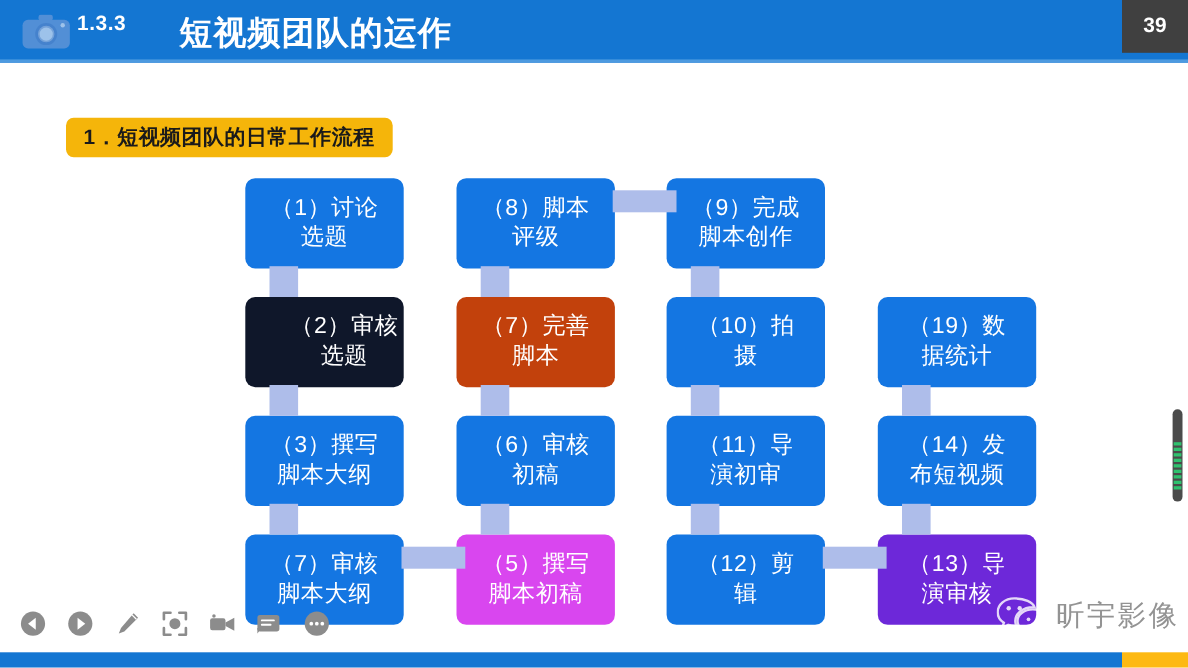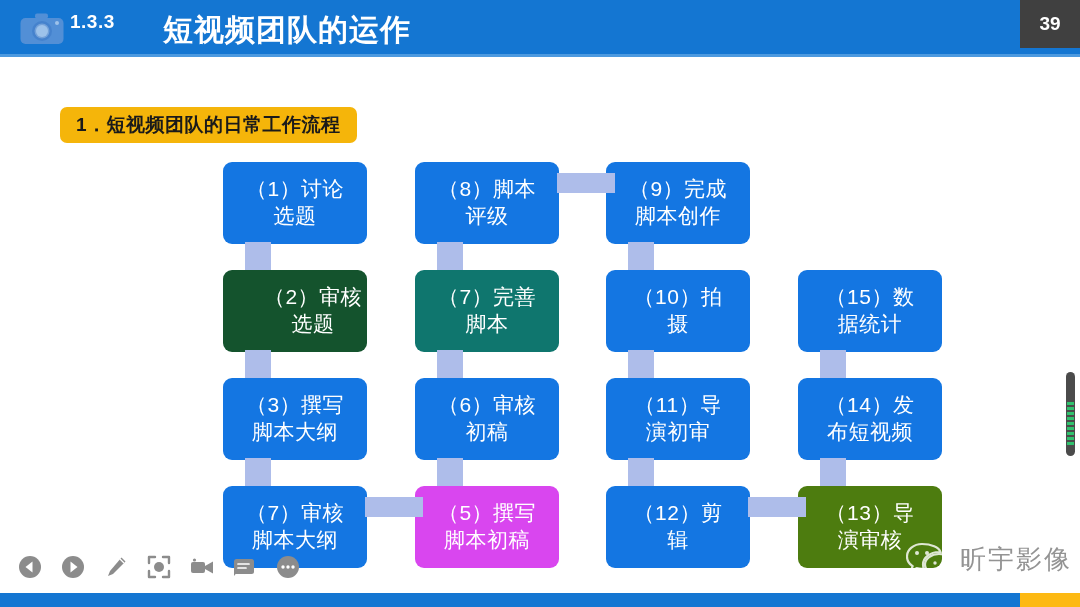--- a/index.html
+++ b/index.html
@@ -205,21 +205,21 @@
 
 <div id="section-label">1．短视频团队的日常工作流程</div>
 
 <div id="flow">
     <div class="node" style="left: 223px; top: 162px; background: rgb(20, 118, 226);">
       <div>
         <span>（1）讨论</span>
         <span>选题</span>
       </div>
     </div>
-    <div class="node" style="left: 223px; top: 270px; background: #14532d; padding-left: 40px;">
+    <div class="node" style="left: 223px; top: 270px; background: #0f172a; padding-left: 40px;">
       <div>
         <span>（2）审核</span>
         <span>选题</span>
       </div>
     </div>
     <div class="node" style="left: 223px; top: 378px; background: rgb(20, 118, 226);">
       <div>
         <span>（3）撰写</span>
         <span>脚本大纲</span>
       </div>
@@ -229,21 +229,21 @@
         <span>（7）审核</span>
         <span>脚本大纲</span>
       </div>
     </div>
     <div class="node" style="left: 415px; top: 162px; background: rgb(20, 118, 226);">
       <div>
         <span>（8）脚本</span>
         <span>评级</span>
       </div>
     </div>
-    <div class="node" style="left: 415px; top: 270px; background: #0f766e;">
+    <div class="node" style="left: 415px; top: 270px; background: #c2410c;">
       <div>
         <span>（7）完善</span>
         <span>脚本</span>
       </div>
     </div>
     <div class="node" style="left: 415px; top: 378px; background: rgb(20, 118, 226);">
       <div>
         <span>（6）审核</span>
         <span>初稿</span>
       </div>
@@ -273,31 +273,31 @@
       </div>
     </div>
     <div class="node" style="left: 606px; top: 486px; background: rgb(20, 118, 226);">
       <div>
         <span>（12）剪</span>
         <span>辑</span>
       </div>
     </div>
     <div class="node" style="left: 798px; top: 270px; background: rgb(20, 118, 226);">
       <div>
-        <span>（15）数</span>
+        <span>（19）数</span>
         <span>据统计</span>
       </div>
     </div>
     <div class="node" style="left: 798px; top: 378px; background: rgb(20, 118, 226);">
       <div>
         <span>（14）发</span>
         <span>布短视频</span>
       </div>
     </div>
-    <div class="node" style="left: 798px; top: 486px; background: #4d7c0f;">
+    <div class="node" style="left: 798px; top: 486px; background: #6d28d9;">
       <div>
         <span>（13）导</span>
         <span>演审核</span>
       </div>
     </div>
     <div class="conn conn-v" style="background: rgb(174, 189, 234); left: 245px; top: 242px;"></div>
     <div class="conn conn-v" style="background: rgb(174, 189, 234); left: 245px; top: 350px;"></div>
     <div class="conn conn-v" style="background: rgb(174, 189, 234); left: 245px; top: 458px;"></div>
     <div class="conn conn-h" style="background: rgb(174, 189, 234); left: 365px; top: 497px;"></div>
     <div class="conn conn-v" style="background: rgb(174, 189, 234); left: 437px; top: 458px;"></div>

